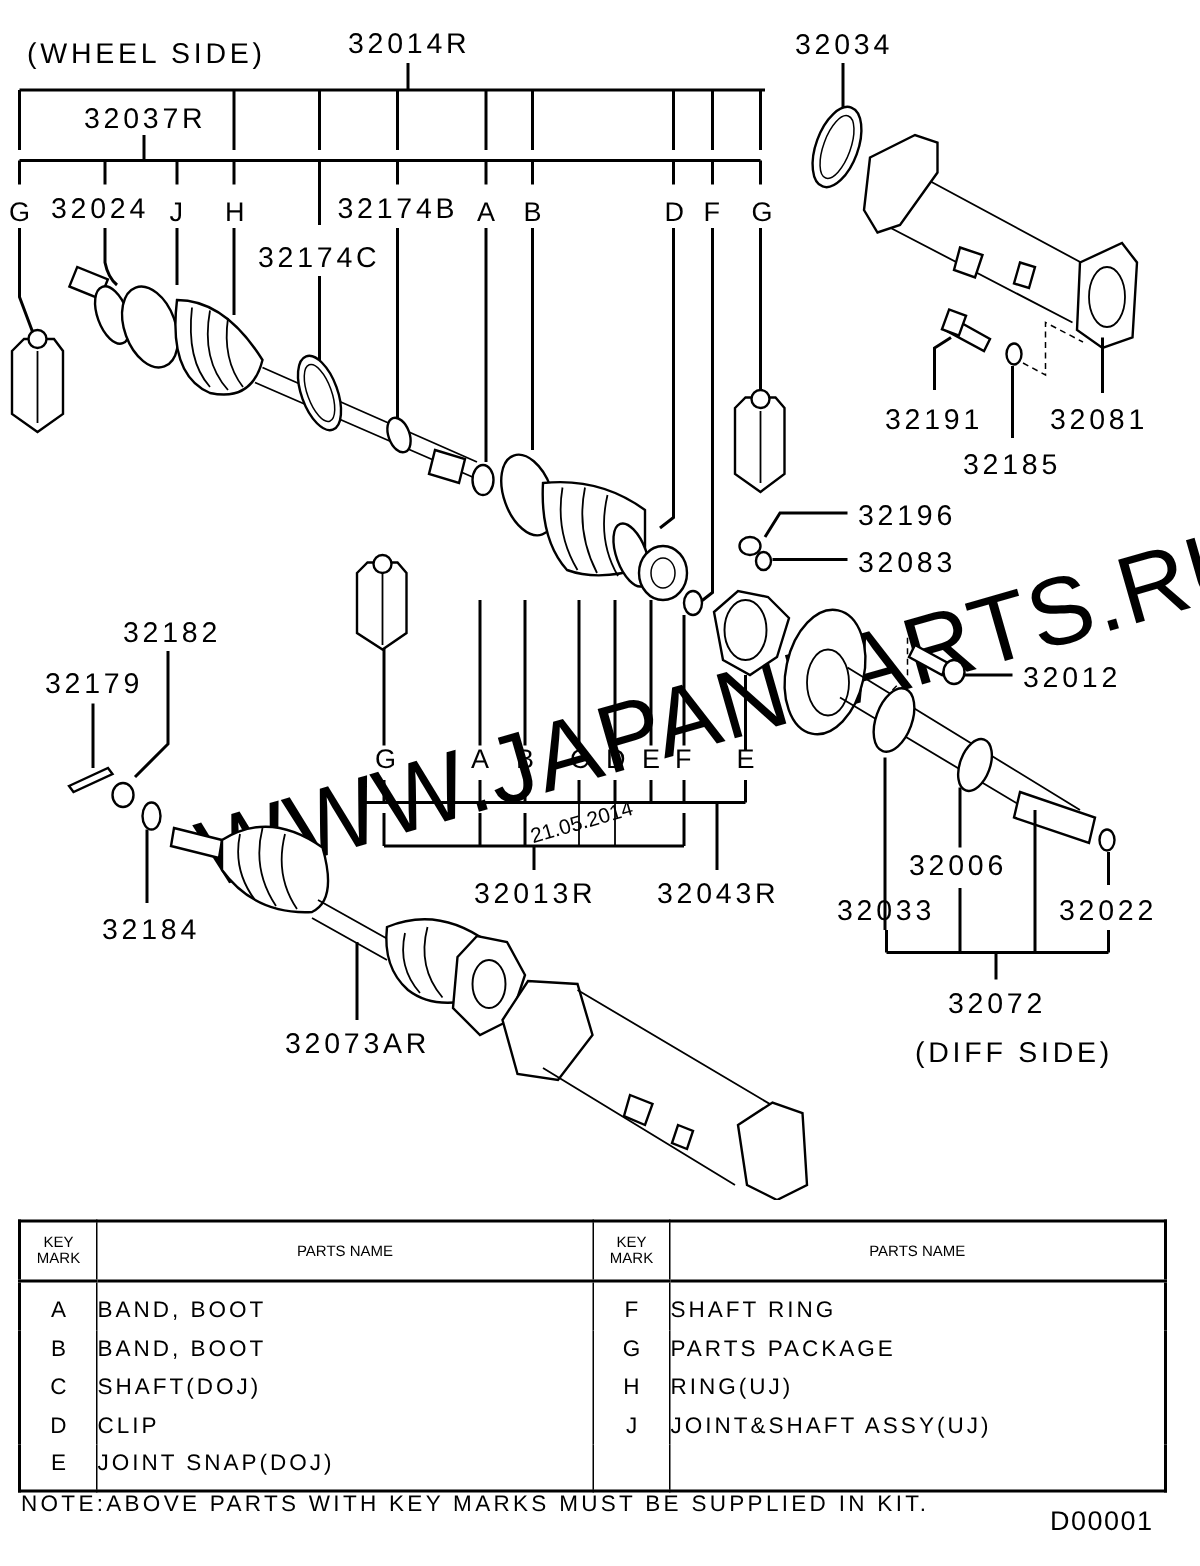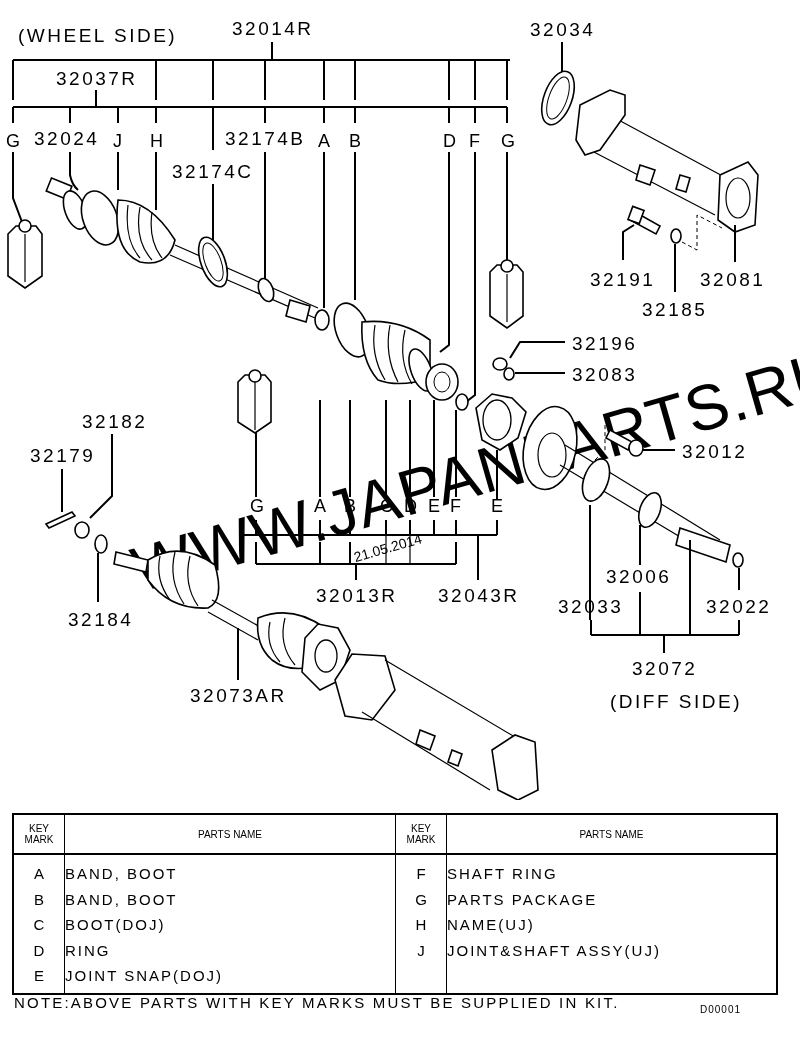--- a/index.html
+++ b/index.html
@@ -19,21 +19,21 @@
   #parts-table th{height:38px;border-bottom:2px solid #000;font-weight:normal;font-size:10px;line-height:11px;text-align:center;}
   #parts-table td{font-size:15px;height:25.5px;letter-spacing:2px;}
   #parts-table td.k{text-align:center;width:50px;letter-spacing:0;}
   #parts-table td.n{}
   #parts-table tr.first td{padding-top:6px;}
   #parts-table tr.last td{padding-bottom:4px;}
   .th-key{width:50px;}
   .th-name{width:330px;}
   .th-key2{width:48px;}
   #note{position:absolute;left:14px;top:994px;font-size:15px;letter-spacing:2.2px;white-space:nowrap;}
-  #drawing-id{position:absolute;left:700px;top:1004px;font-size:10px;letter-spacing:1px;}
+  #drawing-id{position:absolute;left:700px;top:1004px;font-size:18px;letter-spacing:1px;}
 </style>
 </head>
 <body>
 
 <svg id="diagram" viewBox="0 0 800 800" xmlns="http://www.w3.org/2000/svg">
 
   <g transform="rotate(-16 400 440)">
     <text class="wm" x="108" y="515">WWW.JAPANPARTS.RU</text>
   </g>
   <text class="date" x="352" y="552" transform="rotate(-16 390 545)">21.05.2014</text>
@@ -317,27 +317,27 @@
       <td class="n">SHAFT RING</td>
     </tr>
     <tr>
       <td class="k">B</td>
       <td class="n">BAND, BOOT</td>
       <td class="k">G</td>
       <td class="n">PARTS PACKAGE</td>
     </tr>
     <tr>
       <td class="k">C</td>
-      <td class="n">BOOT(DOJ)</td>
+      <td class="n">SHAFT(DOJ)</td>
       <td class="k">H</td>
-      <td class="n">NAME(UJ)</td>
+      <td class="n">RING(UJ)</td>
     </tr>
     <tr>
       <td class="k">D</td>
-      <td class="n">RING</td>
+      <td class="n">CLIP</td>
       <td class="k">J</td>
       <td class="n">JOINT&amp;SHAFT ASSY(UJ)</td>
     </tr>
     <tr class="last">
       <td class="k">E</td>
       <td class="n">JOINT SNAP(DOJ)</td>
       <td class="k"></td>
       <td class="n"></td>
     </tr>
   </tbody>

